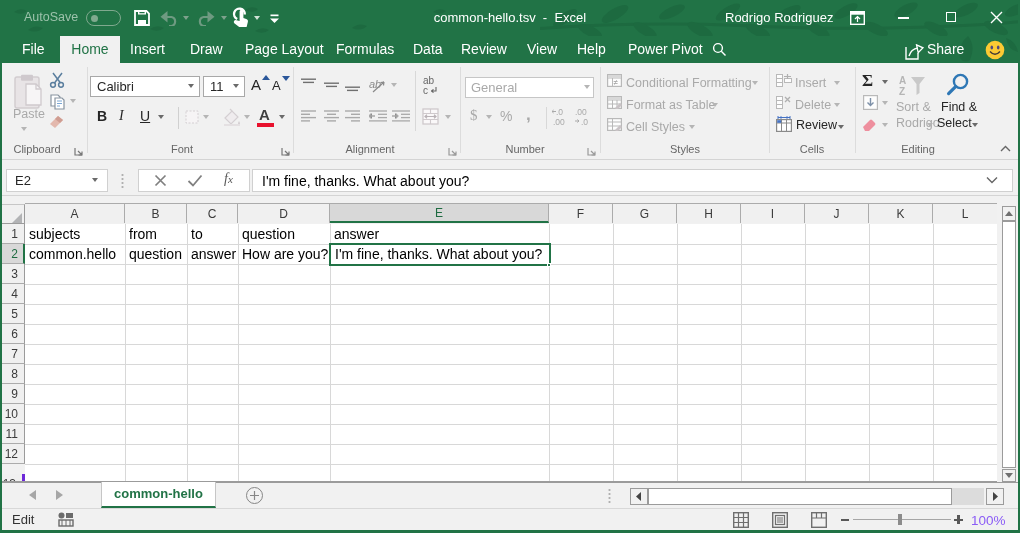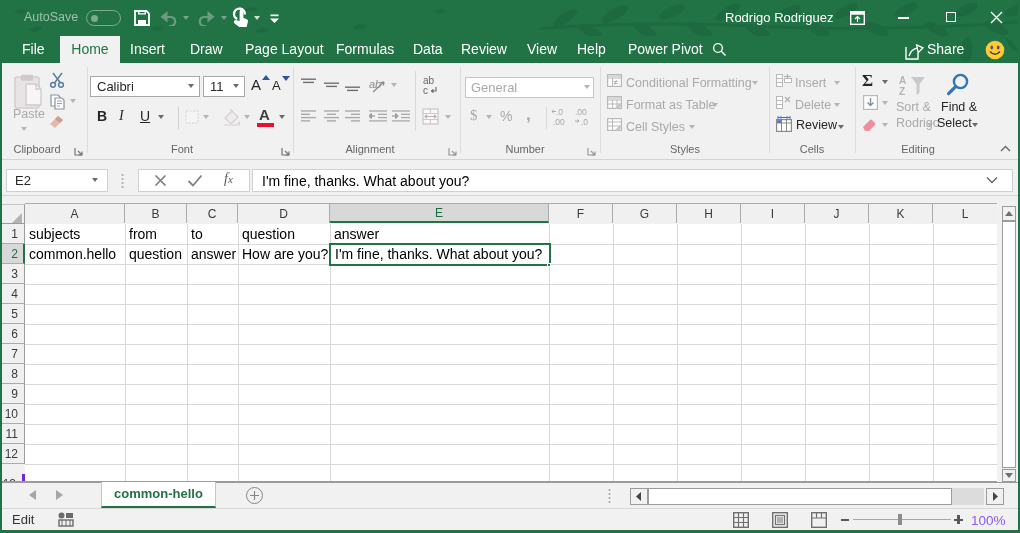--- a/index.html
+++ b/index.html
@@ -107,20 +107,21 @@
   <svg class="abs" style="left:231px;top:7px" width="19" height="21" viewBox="0 0 19 21">
     <path d="M6.2 12 a5.4 5.4 0 1 1 7.6 -4.5" fill="none" stroke="#fff" stroke-width="2.4"></path>
     <path d="M8.6 14 V4.6 a1.9 1.9 0 0 1 3.8 0 V11 l2.8 1 a2.6 2.6 0 0 1 1.6 3.2 L15.6 20 H8.2 L3.3 16.2 a1.9 1.9 0 0 1 2.2 -3 Z" fill="#fff"></path>
   </svg>
   <span class="dd abs" style="left:254px;top:16px;border-top-color:#cfe2d6"></span>
 
   <svg class="abs" style="left:269px;top:14px" width="11" height="10" viewBox="0 0 11 10">
     <rect x="1.5" y="0.5" width="8" height="1.7" fill="#fff"></rect>
     <path d="M1 4.5 h9 L5.5 9 Z" fill="#fff"></path>
   </svg>
+  <span id="title">common-hello.tsv&nbsp; -&nbsp; Excel</span>
   <span id="uname">Rodrigo Rodriguez</span>
 
   <svg class="abs" style="left:850px;top:11px" width="15" height="14" viewBox="0 0 15 14">
     <rect x="0.7" y="0.7" width="13.6" height="12.6" fill="none" stroke="#fff" stroke-width="1.4"></rect>
     <rect x="0.7" y="0.7" width="13.6" height="3" fill="#fff"></rect>
     <path d="M7.5 11 v-5 M5 8 l2.5 -2.5 L10 8" fill="none" stroke="#fff" stroke-width="1.2"></path>
   </svg>
 
   <div class="abs" style="left:898px;top:17px;width:11px;height:1.6px;background:#fff"></div>
 

